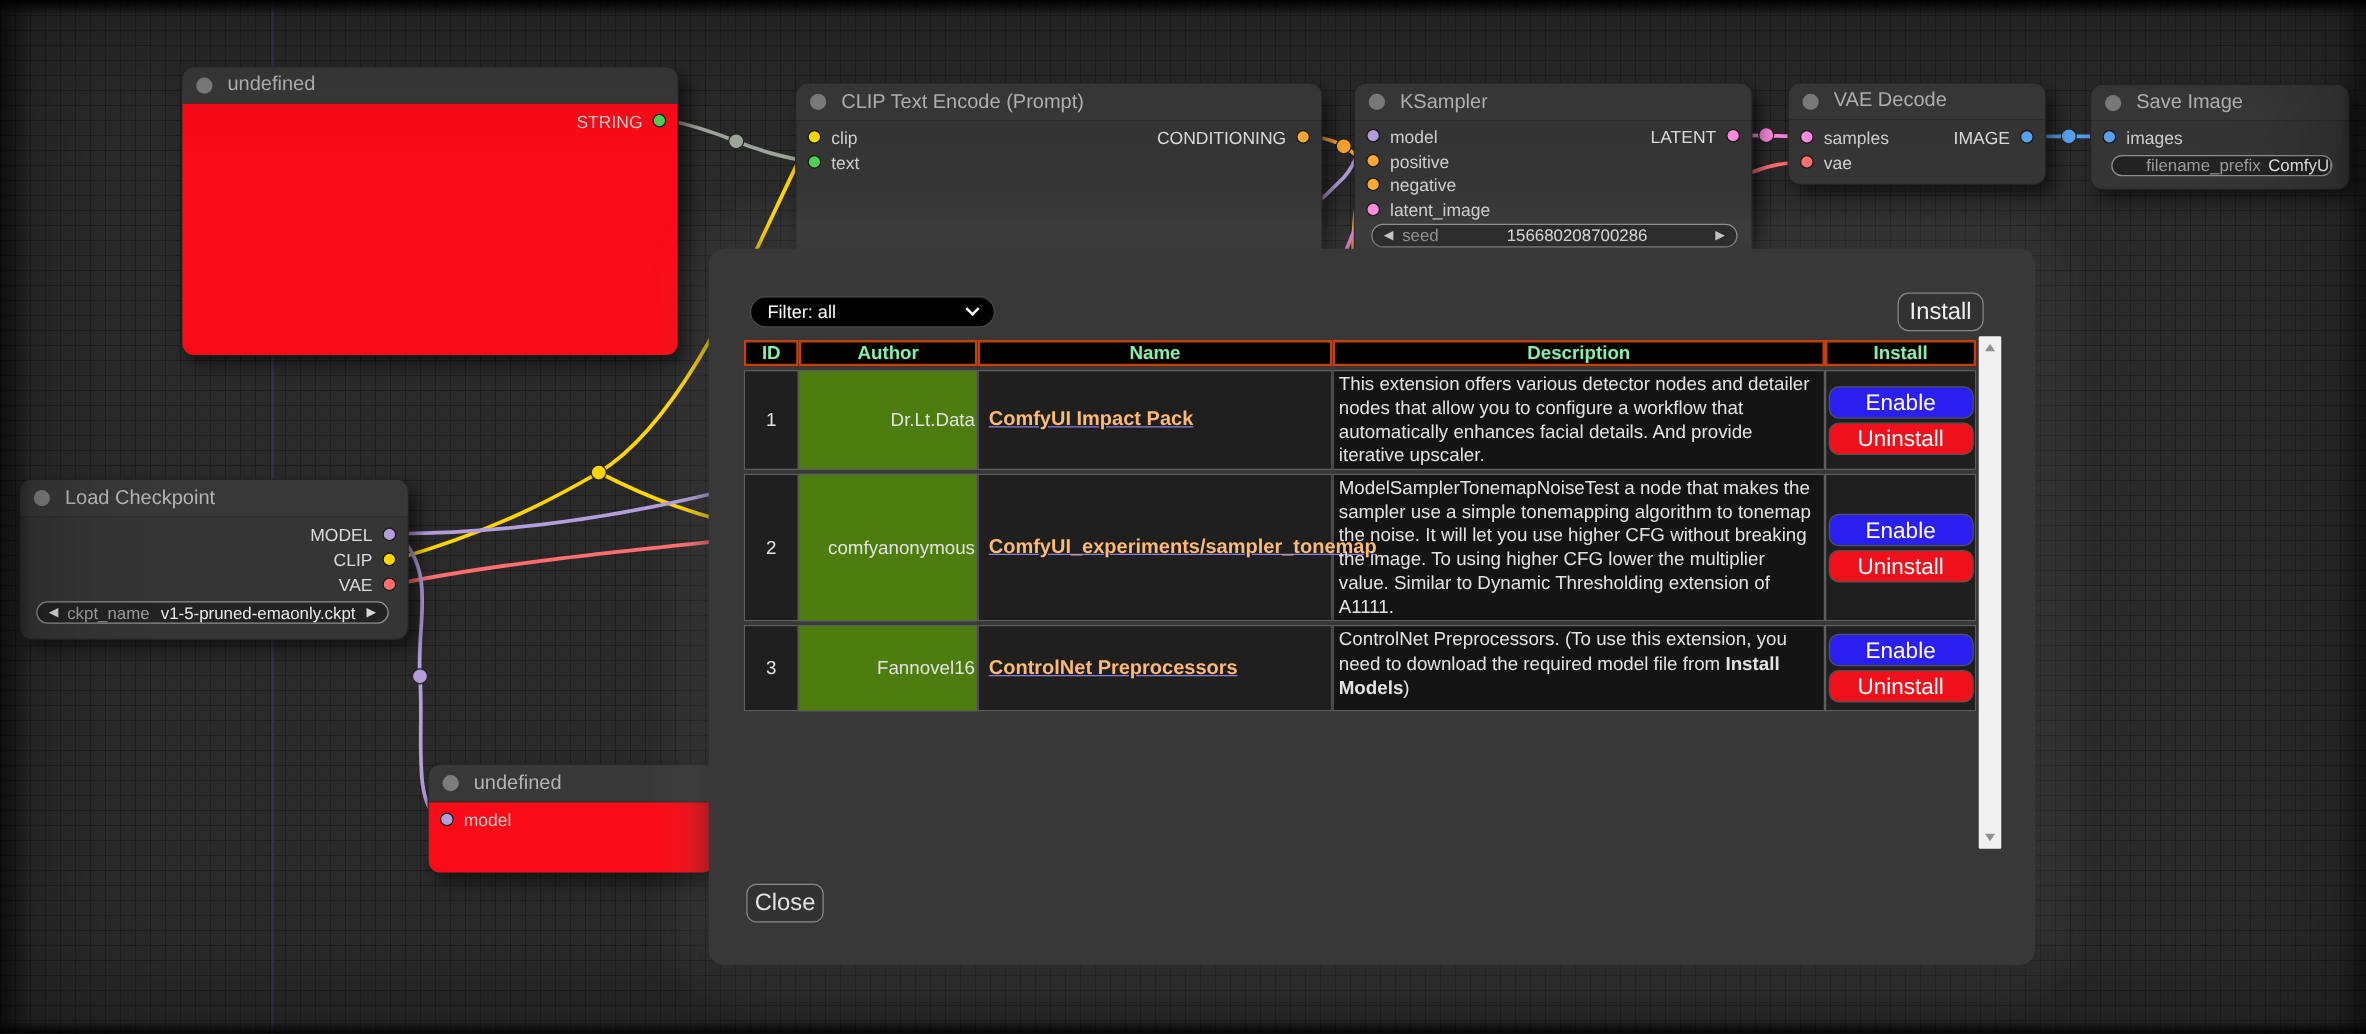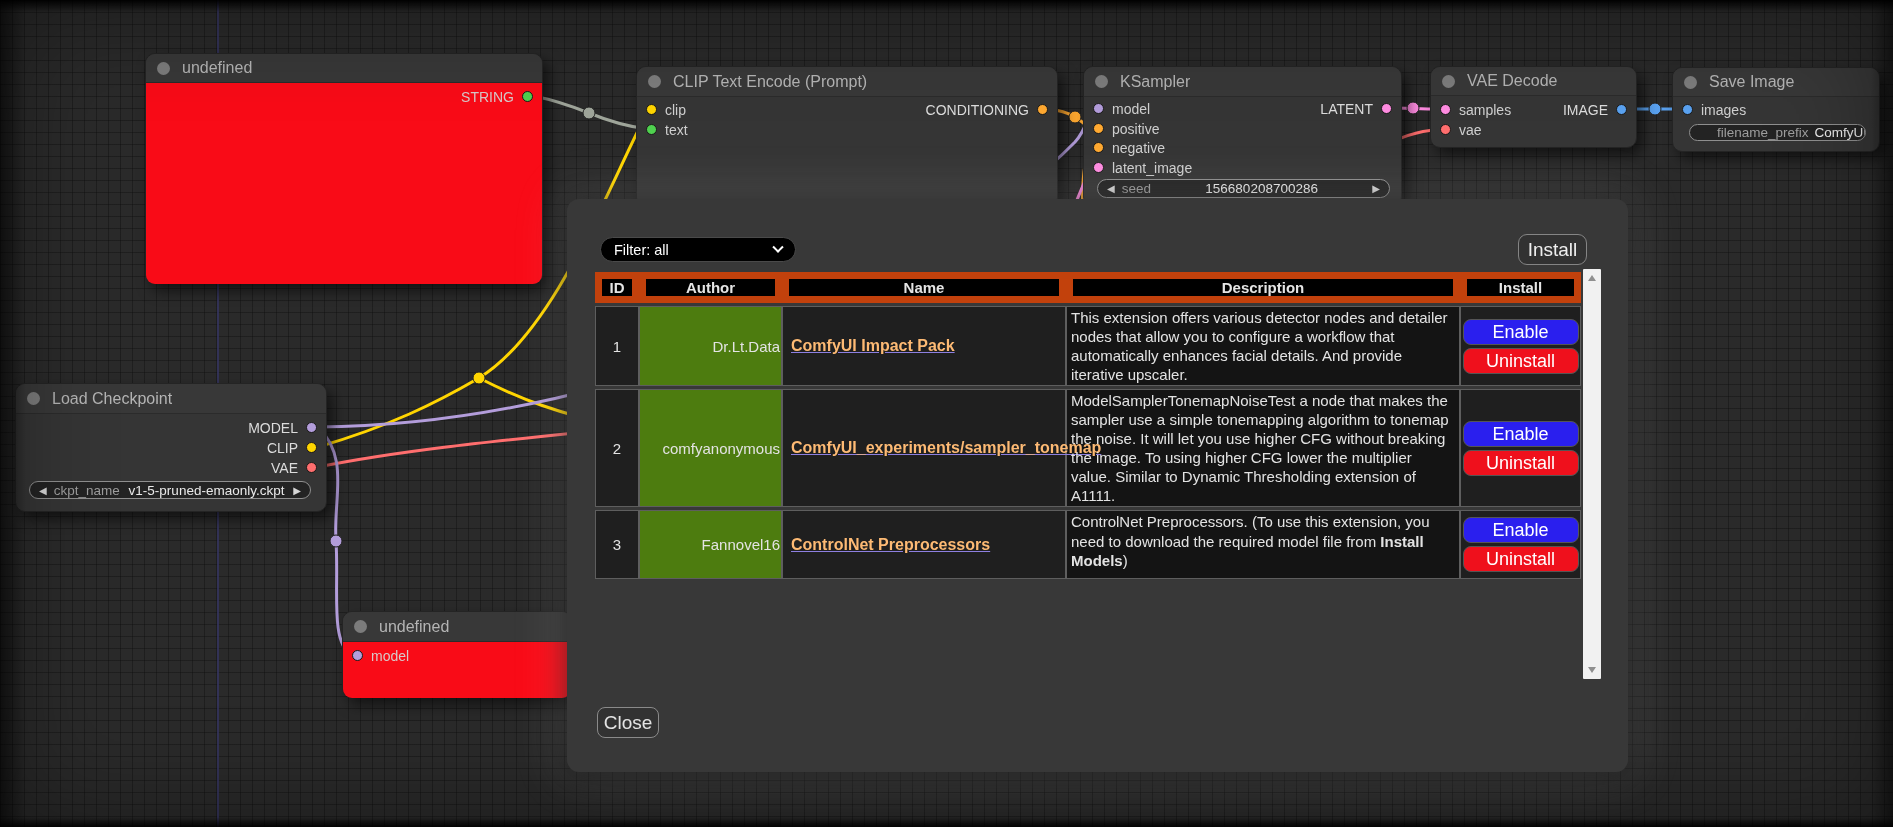--- a/index.html
+++ b/index.html
@@ -58,22 +58,22 @@
     transform:rotate(45deg) translate(-2px,-2px);flex:0 0 auto;}
   .search-input{position:absolute;left:713px;top:37px;width:228px;height:28px;
     background:#2e2e2e;border:1px solid #7d7d7d;border-radius:8px;color:#cfcfcf;
     font-size:15px;padding:0 10px;font-family:inherit;outline:none;}
   .search-input::placeholder{color:#8b8b8b;}
   .search-btn{position:absolute;left:951px;top:35px;width:69px;height:31px;
     background:#323232;border:1px solid #858585;border-radius:9px;color:#efefef;
     font-size:19px;font-family:inherit;cursor:pointer;padding:0;}
   .table-wrap{position:absolute;left:28px;top:70px;width:1006px;height:410px;}
   table.ext{border-collapse:separate;border-spacing:0 3px;width:986px;table-layout:fixed;}
-  table.ext th{background:#000;color:#e5e5e5;font-weight:bold;font-size:15px;height:19px;
-    border:7px solid #c2410c;padding:0 2px;}
+  table.ext th{background:#000;color:#86efac;font-weight:bold;font-size:15px;height:19px;
+    border:2px solid #c2410c;padding:0 2px;}
   table.ext td{border:1px solid #5e5e5e;color:#e3e3e3;font-size:15px;}
   td.c-id{background:#1f1f1f;text-align:center;}
   td.c-author{background:#4d7c0f;padding-left:8px;text-align:right;}
   td.c-name{background:#1f1f1f;padding-left:8px;}
   td.c-name a{color:#fdba74;font-weight:bold;text-decoration:underline;text-decoration-color:#8d7fe0;font-size:16px;}
   td.c-desc{background:#141414;vertical-align:top;padding:1px 4px;font-size:14.6px;line-height:1.27;color:#e8e8e8;}
   td.c-install{background:#1f1f1f;text-align:center;padding:3px 0;}
   .row-btn{display:block;margin:3px auto;width:116px;height:26px;border:1px solid #555;
     border-radius:8px;color:#fff;font-size:18px;font-family:inherit;cursor:pointer;line-height:22px;padding:0;}
   .scrollbar{position:absolute;right:0;top:0;width:18px;height:100%;background:#f1f1f1;border-radius:1px;}

